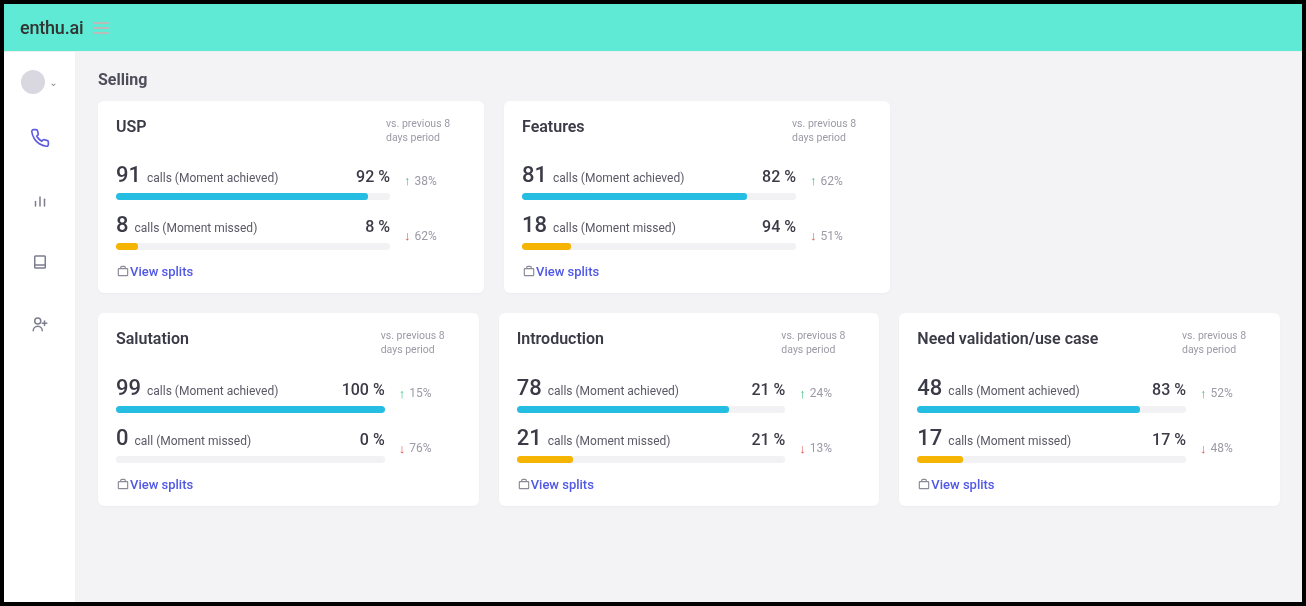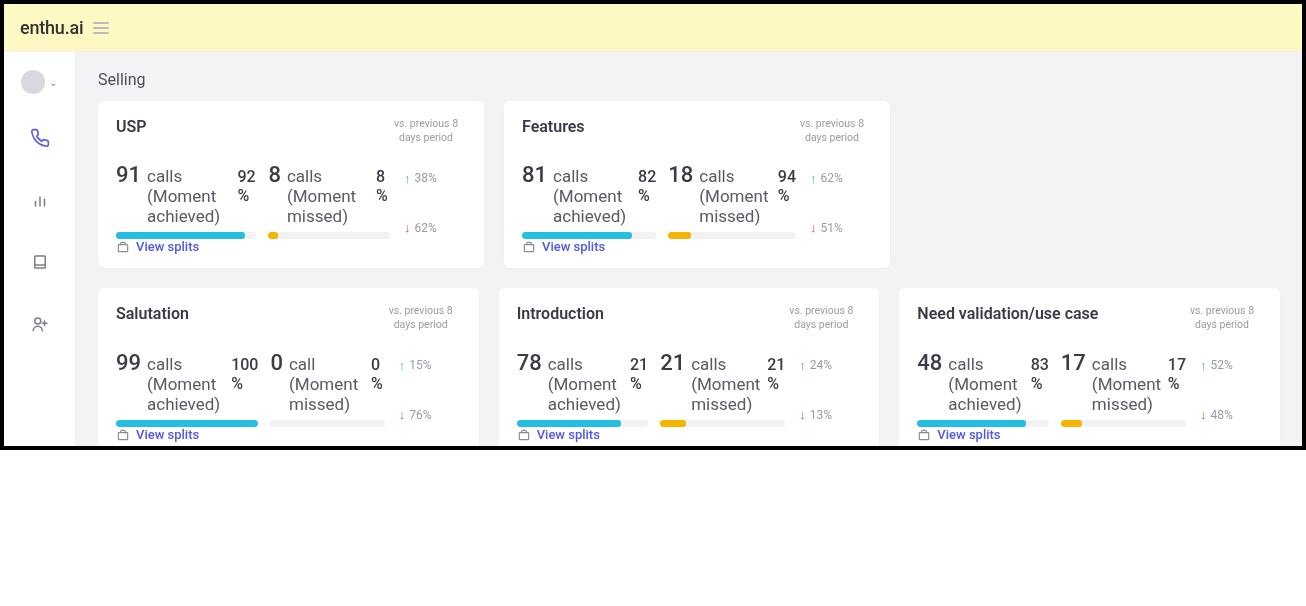--- a/index.html
+++ b/index.html
@@ -1,53 +1,53 @@
 <!DOCTYPE html>
 <html><head>
 <meta charset="utf-8">
 <style>
   * { margin: 0; padding: 0; box-sizing: border-box; }
   body { font-family: -apple-system, BlinkMacSystemFont, "Segoe UI", Roboto, sans-serif; background: #fff; width: 1306px; height: 606px; overflow: hidden; }
-  .outer-frame { border: 4px solid #000; width: 1306px; height: 450px; overflow: hidden; background: #fef9c3; }
+  .outer-frame { border: 4px solid #000; width: 1306px; height: 606px; overflow: hidden; background: #5eead4; }
   .topbar { height: 48px; display: flex; align-items: center; padding: 0 16px; border-bottom: 1px solid #eee; }
   .brand { font-size: 18px; font-weight: 500; color: #333; letter-spacing: -0.2px; }
   .hamburger { margin-left: 10px; color: #bbb; display: flex; flex-direction: column; gap: 3px; }
   .hamburger div { width: 16px; height: 2px; background: #bbb; border-radius: 1px; }
   .layout { display: flex; height: calc(100% - 48px); }
   .sidebar { width: 72px; background: #fff; display: flex; flex-direction: column; align-items: center; padding-top: 18px; gap: 26px; border-right: 1px solid #f1f1f4; }
   .avatar-wrap { display: flex; align-items: center; gap: 4px; }
   .avatar { width: 24px; height: 24px; border-radius: 50%; background: #d9d7e0; display: flex; align-items: center; justify-content: center; font-size: 6px; color: #888; }
   .chevron { color: #888; font-size: 10px; }
   .nav-icon { width: 36px; height: 36px; display: flex; align-items: center; justify-content: center; color: #7d7c8e; border-radius: 6px; }
   .nav-icon.active { color: #5e5be0; }
   .main { flex: 1; background: #f3f3f6; padding: 18px 22px; overflow: hidden; }
-  .section-title { font-size: 16px; color: #4e4d5a; font-weight: 400; margin-bottom: 12px; }
+  .section-title { font-size: 16px; color: #4e4d5a; font-weight: 700; margin-bottom: 12px; }
   .section + .section { margin-top: 20px; }
   .card-row { display: flex; gap: 20px; }
   .card { background: #fff; border-radius: 6px; width: 386px; padding: 16px 18px 14px 18px; box-shadow: 0 1px 2px rgba(0,0,0,0.03); display: flex; flex-direction: column; }
   .card-top { display: flex; justify-content: space-between; align-items: flex-start; }
   .card-title { font-size: 16px; font-weight: 600; color: #3b3a47; }
-  .vs-period { font-size: 10.5px; color: #9b9aa6; text-align: center; line-height: 1.3; width: 80px; }
+  .vs-period { font-size: 10.5px; color: #9b9aa6; text-align: left; line-height: 1.3; width: 80px; }
   .card-body { display: flex; gap: 14px; margin-top: 18px; }
-  .metrics { flex: 1; display: flex; gap: 12px; }
+  .metrics { flex: 1; display: flex; flex-direction: column; gap: 12px; }
   .metric-row { }
   .metric-line { display: flex; align-items: baseline; justify-content: space-between; }
   .metric-left { display: flex; align-items: baseline; gap: 6px; }
   .metric-num { font-size: 22px; font-weight: 500; color: #3b3a47; }
-  .metric-label { font-size: 17px; color: #5a5966; }
+  .metric-label { font-size: 12px; color: #5a5966; }
   .metric-pct { font-size: 16px; color: #3b3a47; font-weight: 500; }
   .bar { height: 7px; background: #f2f2f5; border-radius: 3px; margin-top: 6px; overflow: hidden; }
   .bar-fill { height: 100%; border-radius: 3px; }
   .bar-fill.ach { background: #26bde2; }
   .bar-fill.miss { background: #f5b400; }
   .trend-col { width: 62px; display: flex; flex-direction: column; justify-content: space-around; gap: 26px; padding-top: 4px; }
   .trend { display: flex; align-items: center; gap: 4px; font-size: 12px; color: #9b9aa6; }
   .arrow-up { color: #2ec27e; font-size: 13px; }
   .arrow-down { color: #e05555; font-size: 13px; }
-  .card-footer { display: flex; align-items: flex-end; gap: 6px; }
+  .card-footer { margin-top: 14px; display: flex; align-items: flex-start; }
   .splits-icon { color: #8b8a97; display:inline-flex; }
   .view-splits { font-size: 13px; color: #5058e5; font-weight: 500; cursor: pointer; }
   svg { display: block; }
 </style>
 </head>
 <body>
 
 <div class="outer-frame">
 
   <div class="topbar">

